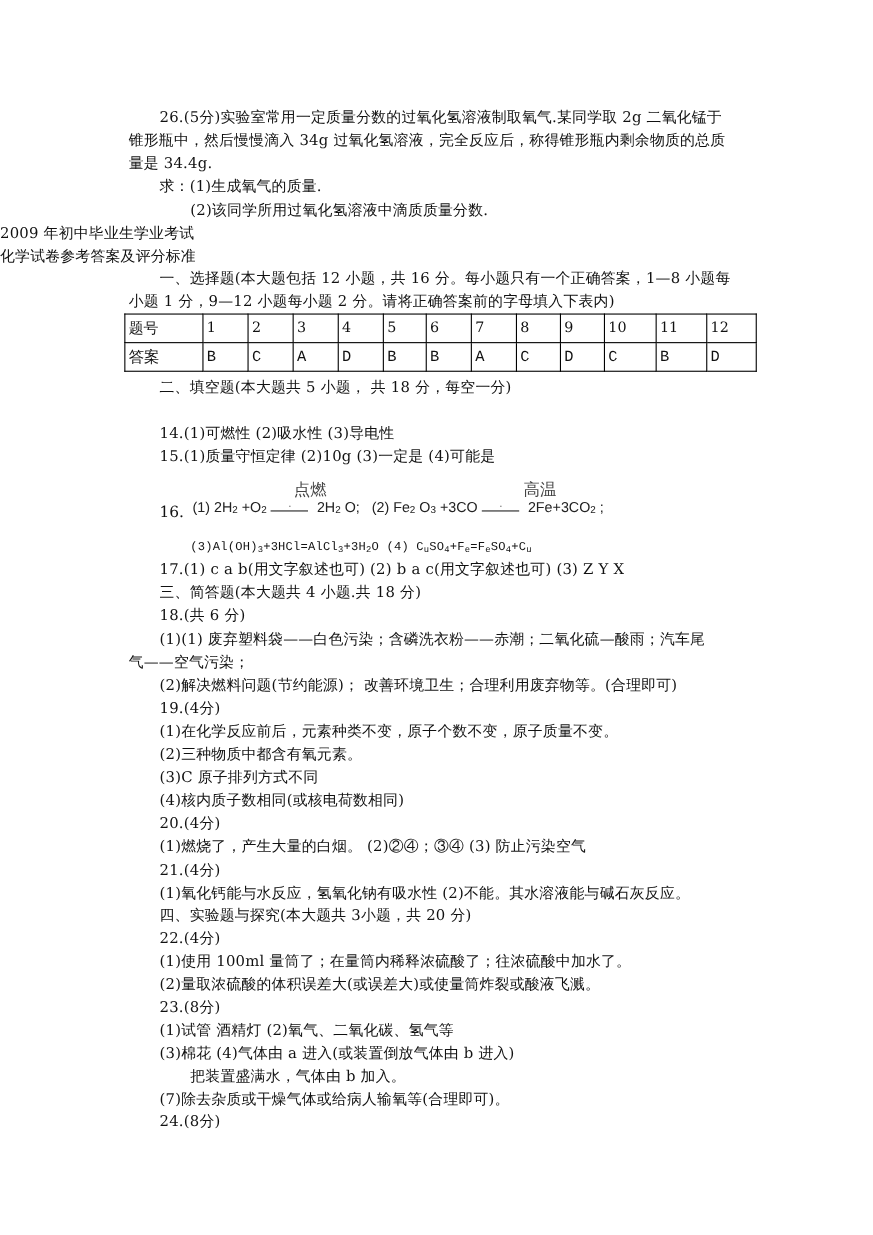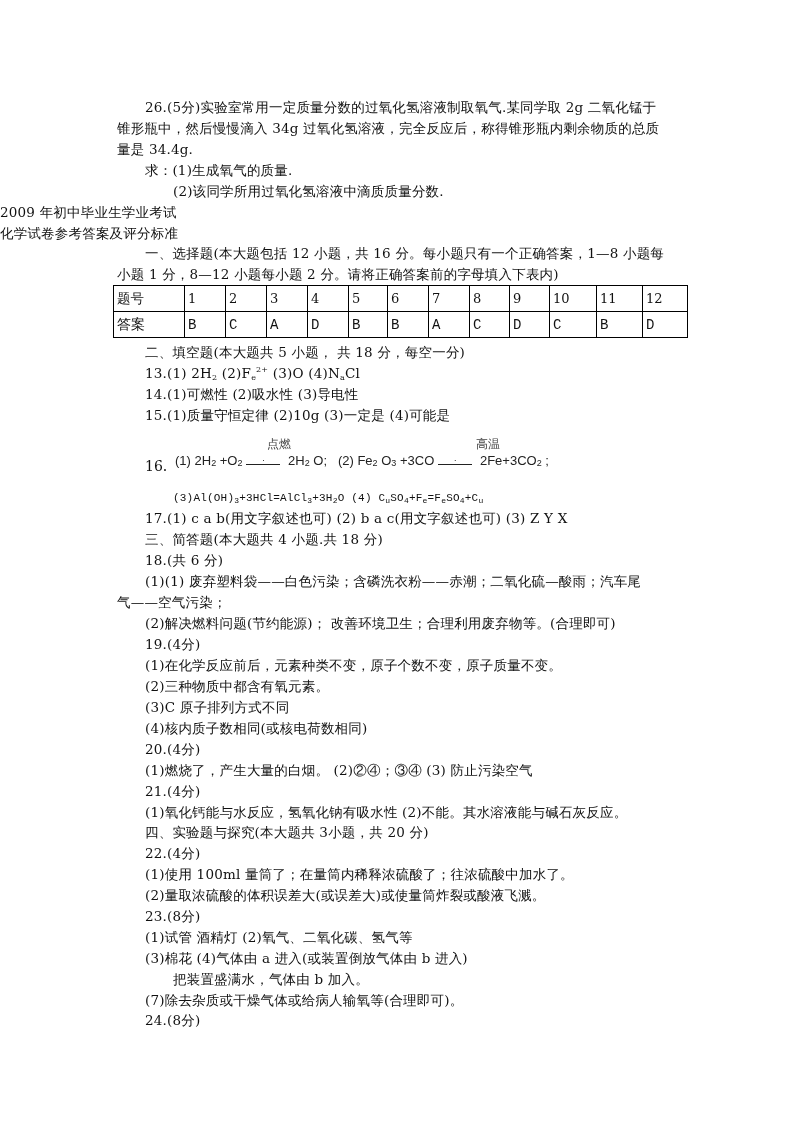--- a/index.html
+++ b/index.html
@@ -29,41 +29,41 @@
     font-family: "DejaVu Serif", serif;
   }
   table.answers tr.ans td { font-size: 14px; font-family: "Liberation Mono", monospace; }
   table.answers td.head { width: 64px; font-size: 13.5px; margin-top: 44px; }
 
   .eq-block { position: absolute; left: 145px; top: 436px; height: 40px; width: 560px;
     font-family: "Liberation Sans", "DejaVu Sans", sans-serif; }
   .eq-num { position: absolute; left: 0; top: 22px; font-size: 14px; font-family: "DejaVu Serif", serif; }
   .eq-text { position: absolute; left: 30px; top: 17px; font-size: 13px; white-space: nowrap; color: #222; }
   .eq-text sub { font-size: 9px; vertical-align: -1px; }
-  .cond { position: absolute; top: 0; font-size: 12px; color: #444; }
+  .cond { position: absolute; top: 0; font-size: 15px; color: #444; }
   .arrowline { display: inline-block; width: 34px; border-bottom: 1px solid #222; height: 9px;
     text-align: center; font-size: 9px; vertical-align: 2px; margin: 0 4px; }
   .small-chem { font-size: 11px; font-family: "Liberation Mono", monospace; }
 </style>
 </head>
 <body>
 
 <div class="page">
 
   <div class="line ind1" style="top:98px">26.(5分)实验室常用一定质量分数的过氧化氢溶液制取氧气.某同学取 2g 二氧化锰于</div>
   <div class="line" style="top:119px">锥形瓶中，然后慢慢滴入 34g 过氧化氢溶液，完全反应后，称得锥形瓶内剩余物质的总质</div>
   <div class="line" style="top:140px">量是 34.4g.</div>
   <div class="line ind1" style="top:161px">求：(1)生成氧气的质量.</div>
   <div class="line ind2" style="top:182px">(2)该同学所用过氧化氢溶液中滴质质量分数.</div>
 
   <div class="line center" style="top:203px">2009 年初中毕业生学业考试</div>
   <div class="line center" style="top:224px">化学试卷参考答案及评分标准</div>
 
   <div class="line ind1" style="top:244px">一、选择题(本大题包括 12 小题，共 16 分。每小题只有一个正确答案，1—8 小题每</div>
-  <div class="line" style="top:265px">小题 1 分，8—12 小题每小题 2 分。请将正确答案前的字母填入下表内)</div>
+  <div class="line" style="top:265px">小题 1 分，9—12 小题每小题 2 分。请将正确答案前的字母填入下表内)</div>
 
   <table class="answers">
     <tbody>
         <tr>
       <td class="head">题号</td>
       <td style="width:34px">1</td>
       <td style="width:34px">2</td>
       <td style="width:34px">3</td>
       <td style="width:34px">4</td>
       <td style="width:32px">5</td>
@@ -87,21 +87,20 @@
       <td>C</td>
       <td>D</td>
       <td>C</td>
       <td>B</td>
       <td>D</td>
     </tr>
   </tbody>
     </table>
 
   <div class="line ind1" style="top:343px">二、填空题(本大题共 5 小题， 共 18 分，每空一分)</div>
-  <div class="line ind1" style="top:364px"><span>13.(1) 2H</span><sub>2</sub><span> (2)F</span><sub>e</sub><sup>2+</sup><span> (3)O (4)N</span><sub>a</sub><span>Cl</span></div>
   <div class="line ind1" style="top:385px">14.(1)可燃性 (2)吸水性 (3)导电性</div>
   <div class="line ind1" style="top:406px">15.(1)质量守恒定律 (2)10g (3)一定是 (4)可能是</div>
 
   <div class="eq-block">
     <span class="eq-num">16.</span>
     <span class="cond" style="left:122px">点燃</span>
     <span class="cond" style="left:331px">高温</span>
     <span class="eq-text"><span>(1) 2H</span><sub>2</sub><span> +O</span><sub>2</sub><span class="arrowline">·</span><span> 2H</span><sub>2</sub><span> O;</span>&nbsp;&nbsp;&nbsp;<span>(2) Fe</span><sub>2</sub><span> O</span><sub>3</sub><span> +3CO</span><span class="arrowline">·</span><span> 2Fe+3CO</span><sub>2</sub><span> ;</span></span>
   </div>
 

